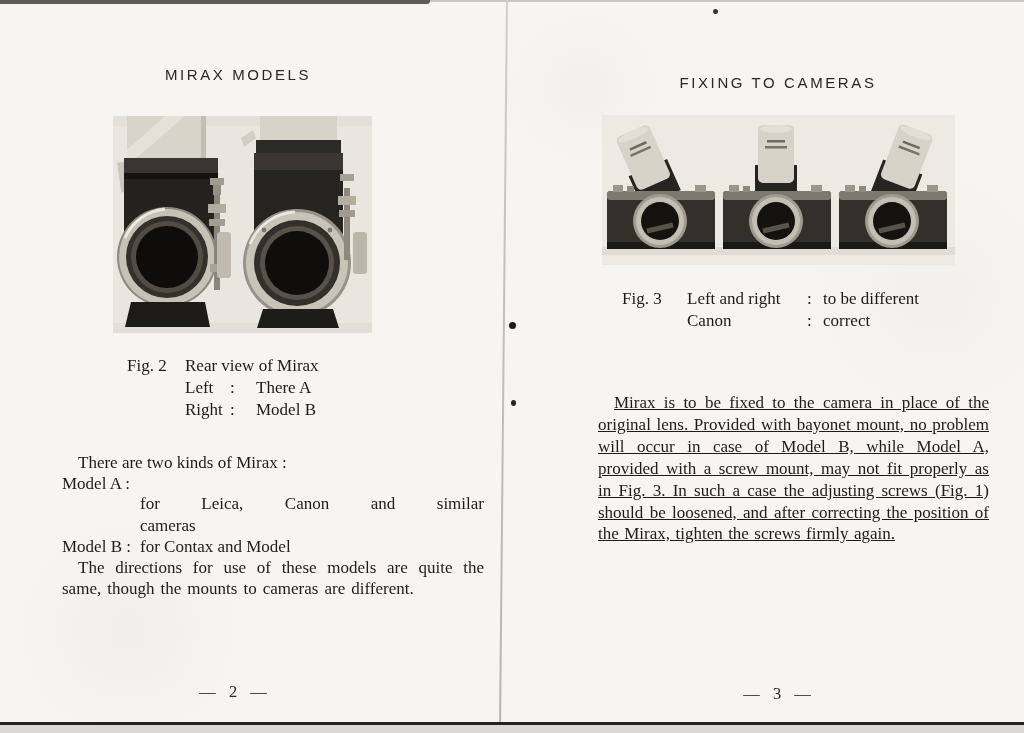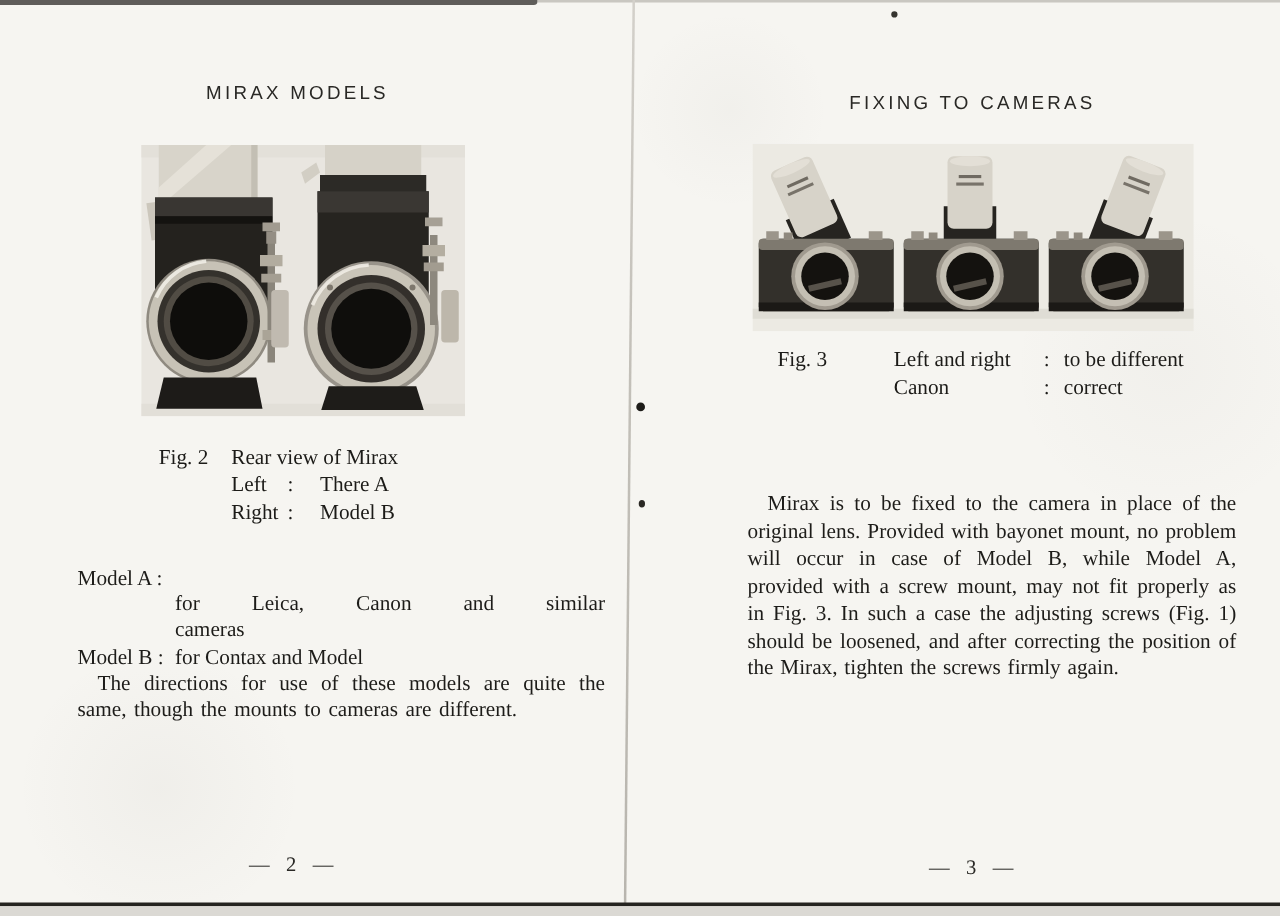--- a/index.html
+++ b/index.html
@@ -37,37 +37,37 @@
   .title-left  { left:88px;  top:56px; width:300px; }
   .title-right { left:120px; top:64px; width:300px; }
 
   .photo { position:absolute; display:block; }
   .photo-fig2 { left:113px; top:116px; }
   .photo-fig3 { left:94px;  top:115px; }
 
   .caption { position:absolute; font-size:17px; line-height:22px; color:#1c1b18; }
   .caption-outer { display:grid; }
   .cap2 { left:127px; top:355px; grid-template-columns:58px auto; }
-  .cap3 { left:114px; top:277px; grid-template-columns:65px auto;gap:28px; }
+  .cap3 { left:114px; top:288px; grid-template-columns:65px auto; }
   .cap-grid2 { display:grid; grid-template-columns:45px 26px auto; }
   .cap-grid3 { display:grid; grid-template-columns:120px 16px auto; }
 
   .body-left {
     position:absolute; left:62px; top:452px; width:422px;
     font-size:17px; line-height:21.3px;
   }
   .intro { text-indent:16px; }
   .model-row { display:grid; grid-template-columns:78px 1fr; }
   .j-full { text-align:justify; text-align-last:justify;margin-top:20px; }
   .para { text-align:justify; text-indent:16px; word-spacing:1.8px; }
 
   .body-right {
     position:absolute; left:90px; top:392px; width:391px;
     font-size:17px; line-height:21.9px;
-    text-align:justify; text-indent:16px; word-spacing:1.2px;
+    text-align:justify; text-indent:16px; word-spacing:1.2px;text-decoration:underline;
   }
 
   .pagenum { position:absolute; font-size:16.5px; word-spacing:9px; text-align:center; width:110px; color:#2a2926; }
   .pagenum-left  { left:178px; top:682px; }
   .pagenum-right { left:214px; top:684px; }
 </style>
 </head>
 <body>
 
 <div class="scan">
@@ -145,20 +145,21 @@
           <span>:</span>
           <span>There A</span>
           <span>Right</span>
           <span>:</span>
           <span>Model B</span>
         </div>
       </div>
     </div>
 
     <div class="body-left">
+      <div class="intro">There are two kinds of Mirax :</div>
       <div class="model-row">
         <span>Model A :</span>
         <span>
           <div class="j-full">for Leica, Canon and similar</div>
           <div>cameras</div>
         </span>
       </div>
       <div class="model-row">
         <span>Model B :</span>
         <span>for Contax and Model</span>

